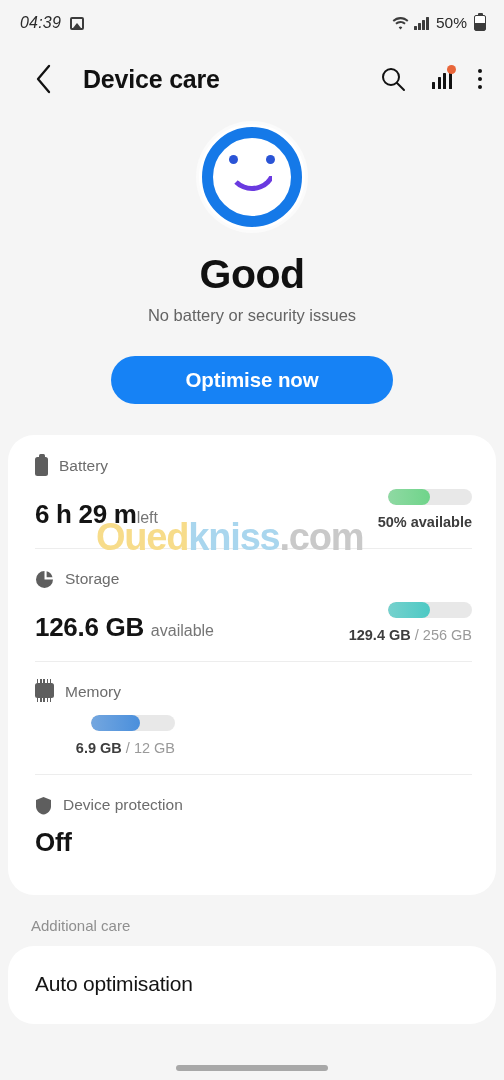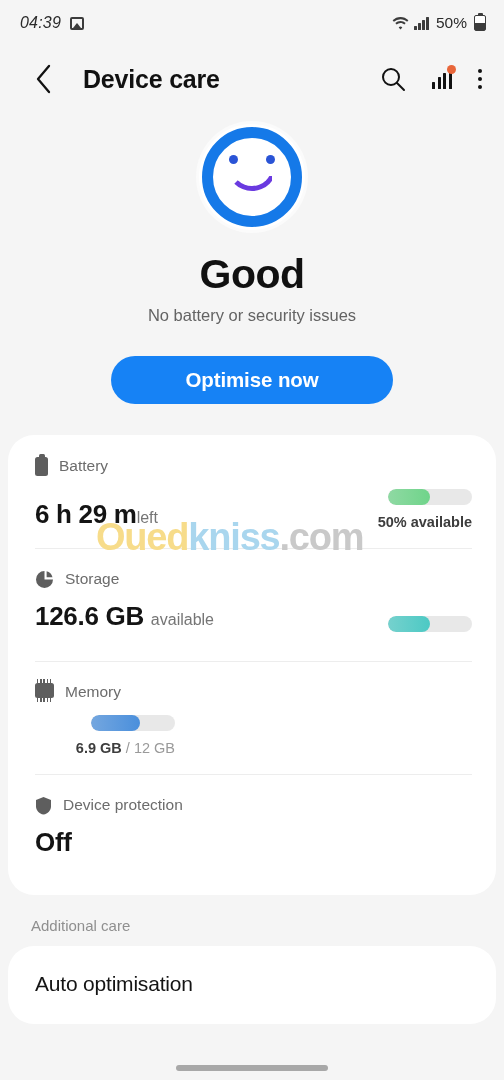--- a/index.html
+++ b/index.html
@@ -424,20 +424,23 @@
       <span class="metric-label">Storage</span>
     </div>
     <div class="metric-body">
       <div class="metric-value">
         <span>126.6 GB</span> <span class="unit">available</span>
       </div>
       <div class="metric-right">
         <div class="bar">
           <span style="width: 50%; background: linear-gradient(to right, rgba(76, 201, 196, 0.733), rgb(76, 201, 196));"></span>
         </div>
+        <div class="bar-caption">
+          <span>129.4 GB</span><span class="dim"> / 256 GB</span>
+        </div>
       </div>
     </div>
   </div>
 
   <div class="metric">
     <div class="metric-head">
       <span class="mi mi-memory"></span>
       <span class="metric-label">Memory</span>
     </div>
     <div class="metric-body">

